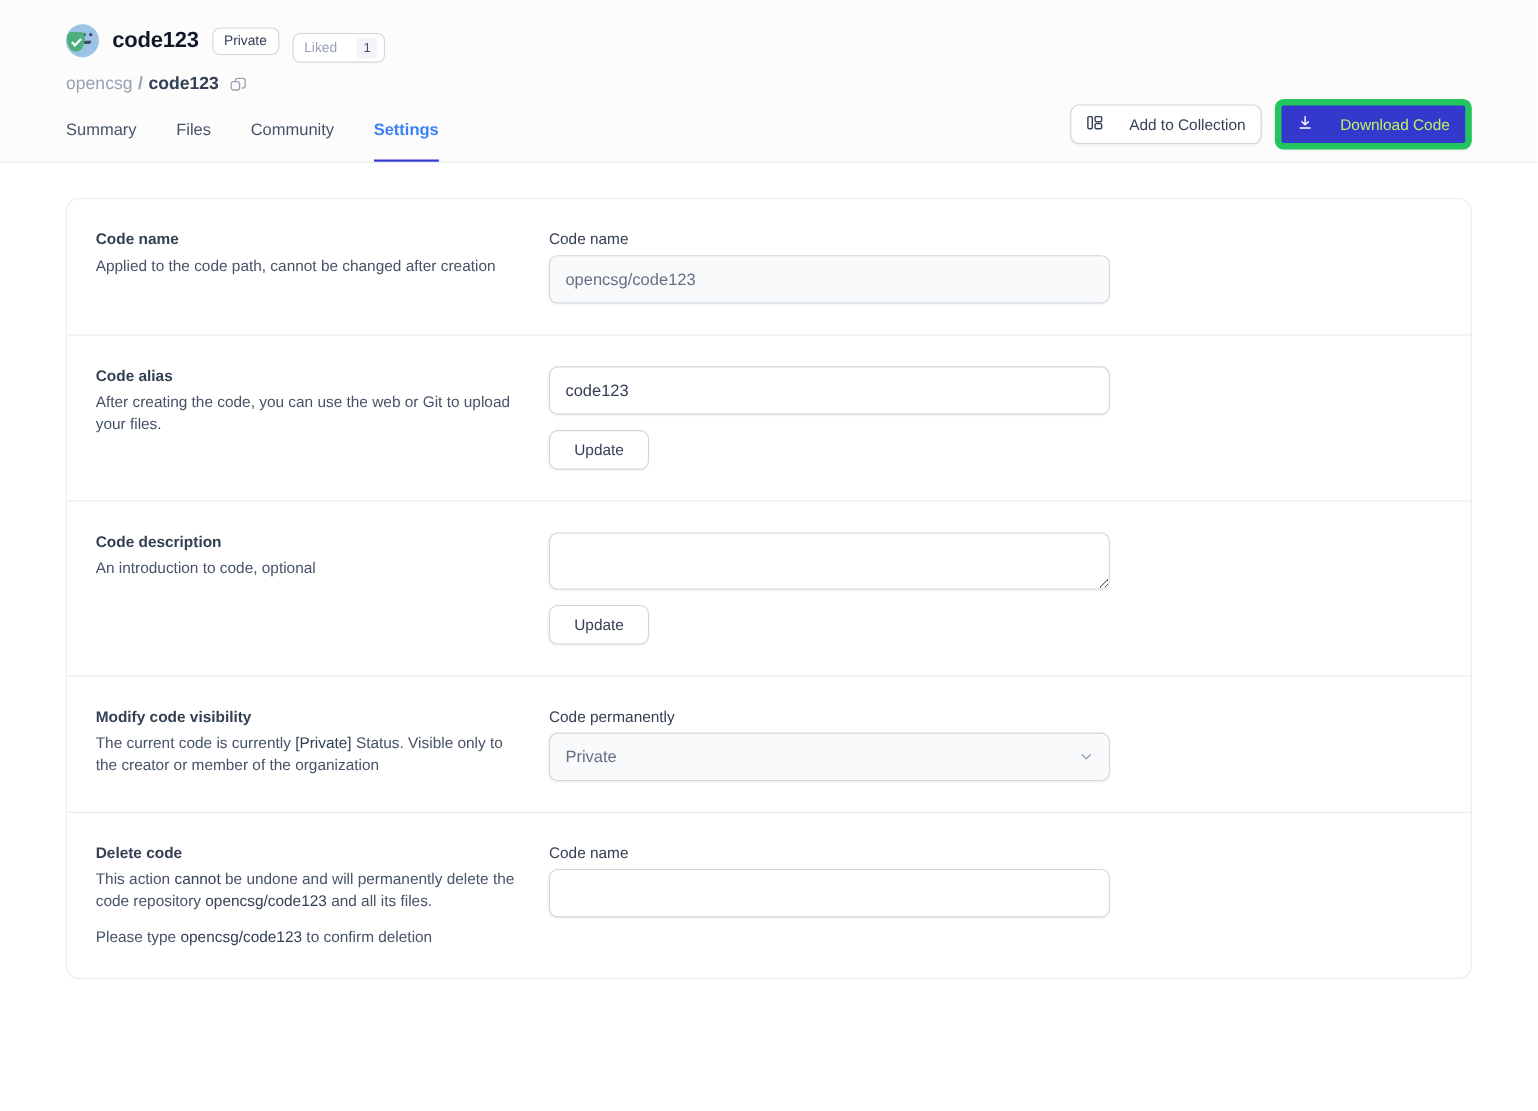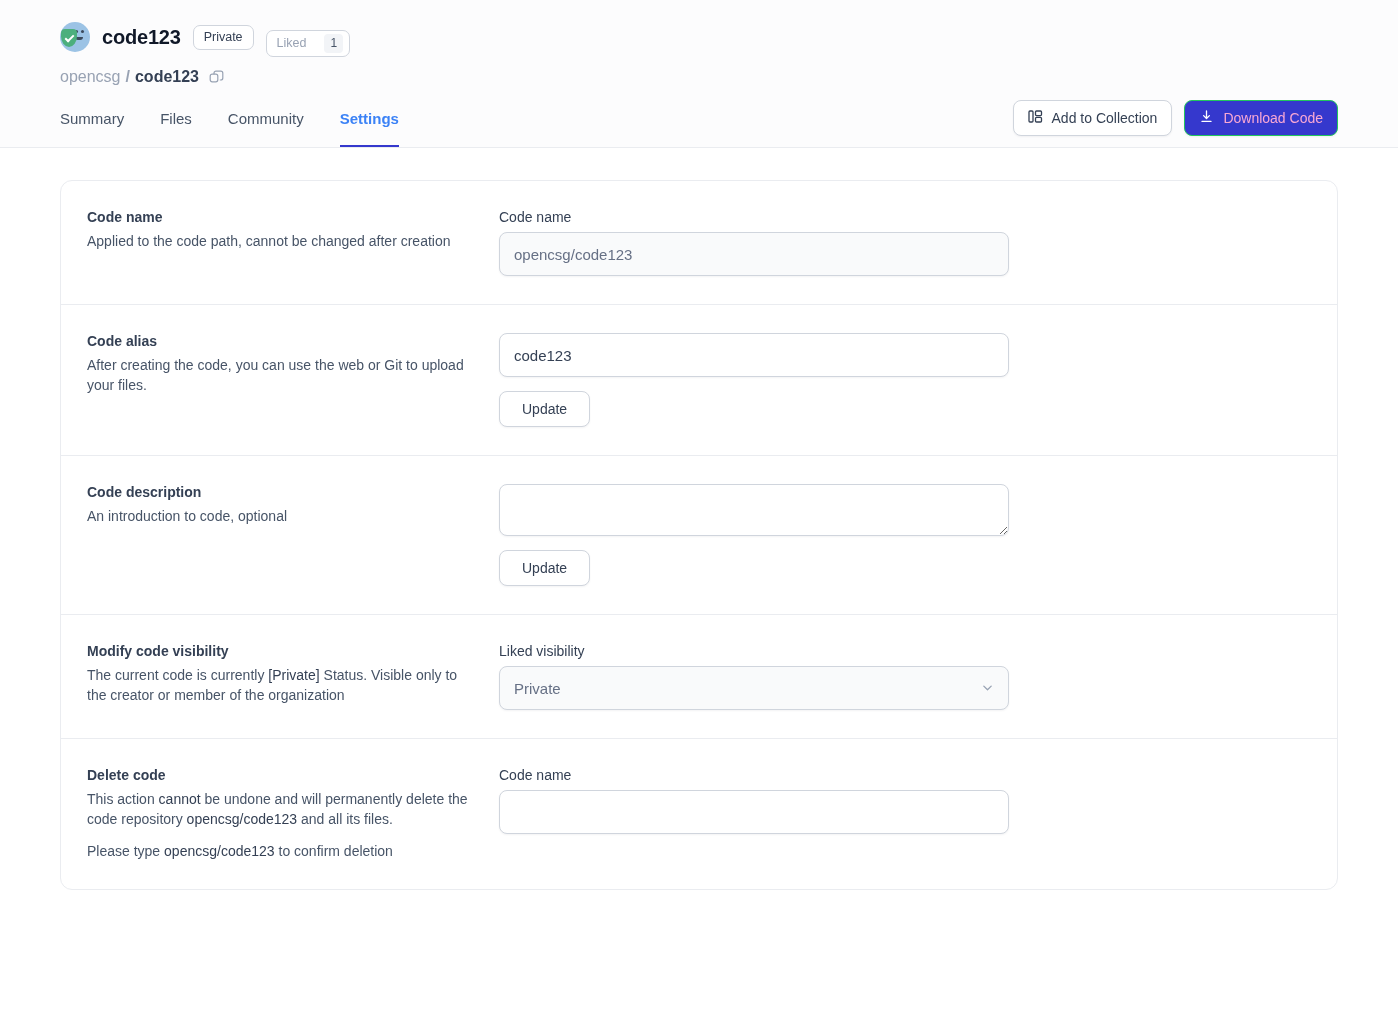--- a/index.html
+++ b/index.html
@@ -121,37 +121,37 @@
     content: "";
     position: absolute;
     left: 0; right: 0; bottom: 0;
     height: 2px;
     background: #3538cd;
   }
   .head-actions { display: flex; gap: 12px; align-items: center; padding-bottom: 11px; }
   .btn {
     display: inline-flex;
     align-items: center;
-    gap: 9px;
+    gap: 24px;
     border-radius: 8px;
     font-size: 14px;
     padding: 8px 14px;
     cursor: pointer;
     white-space: nowrap;
   }
   .btn-secondary {
     background: #ffffff;
     border: 1px solid #d0d5dd;
     color: #344054;
     box-shadow: 0 1px 2px rgba(16,24,40,0.05);
   }
   .btn-primary {
     background: #3538cd;
-    border: 1px solid #22c55e;
-    color: #f9a8d4;
+    border: 6px solid #22c55e;
+    color: #bef264;
     box-shadow: 0 1px 2px rgba(16,24,40,0.05);
   }
 
   
   .content { padding: 32px 60px 0 60px; }
   .card {
     border: 1px solid #eaecf0;
     border-radius: 12px;
     background: #ffffff;
   }
@@ -352,21 +352,21 @@
         <div><button class="btn-update">Update</button></div>
       </div>
     </div>
 
     <div class="section">
       <div class="sec-left">
         <div class="sec-title">Modify code visibility</div>
         <div class="sec-desc"><span>The current code is currently </span><b>[Private]</b><span> Status. Visible only to the creator or member of the organization</span></div>
       </div>
       <div class="sec-right">
-        <div class="field-label">Liked visibility</div>
+        <div class="field-label">Code permanently</div>
         <div class="select-wrap">
           <input class="input" readonly="" value="Private" style="">
           <span class="chev">
             <svg width="15" height="15" viewBox="0 0 15 15" fill="none">
               <path d="M3.8 5.6 7.5 9.3l3.7-3.7" stroke="#98a2b3" stroke-width="1.3" stroke-linecap="round" stroke-linejoin="round"></path>
             </svg>
           </span>
         </div>
       </div>
     </div>

